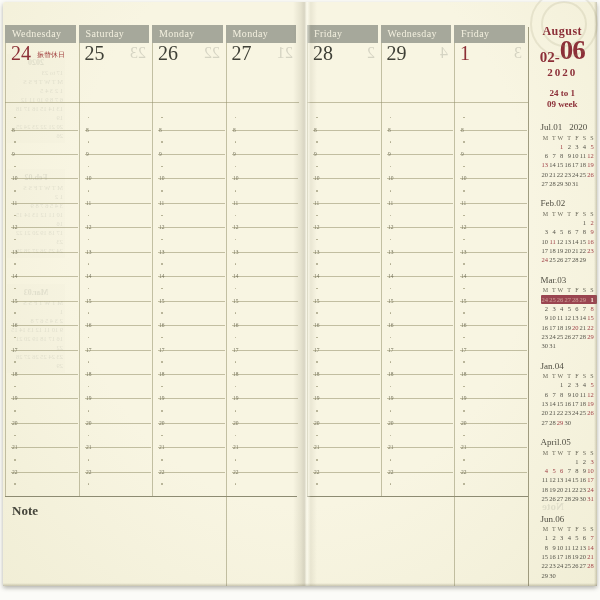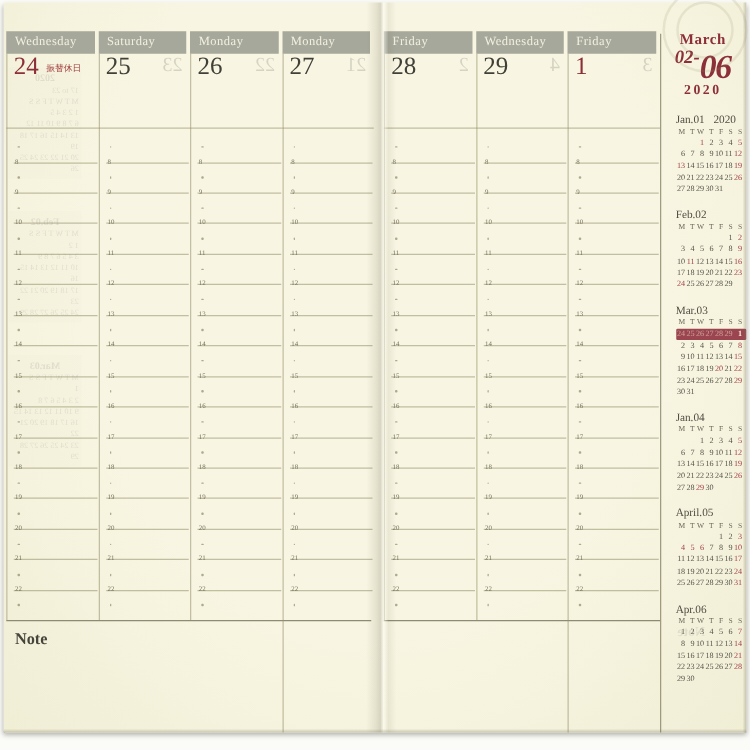--- a/index.html
+++ b/index.html
@@ -29,21 +29,21 @@
   .gdot{position:absolute;left:9px;width:1.5px;height:1.5px;border-radius:50%;
     background:rgba(125,120,85,.6);}
   .vsep{position:absolute;width:0;border-left:1px solid rgba(150,146,110,.55);}
   .vsep.strong{border-left:1px solid rgba(130,126,95,.75);}
   
   .note-area{position:absolute;top:494px;height:90px;border-top:1.5px solid #8d8b72;box-sizing:border-box;}
   .note-label{position:absolute;left:7px;top:6px;font-weight:bold;font-size:13px;color:#45453b;}
   
   #sidebar{position:absolute;left:220.5px;top:0;width:69.5px;height:584px;color:#8c2f38;}
   .sb-march{margin-top:22px;height:14px;text-align:center;font-weight:bold;font-size:12px;letter-spacing:.5px;}
-  .sb-0203{height:28px;display:flex;align-items:flex-start;justify-content:center;font-weight:bold;font-style:italic;}
+  .sb-0203{height:28px;display:flex;align-items:flex-end;justify-content:center;font-weight:bold;}
   .sb-0203 .sm{font-size:15px;}
   .sb-0203 .lg{font-size:27px;letter-spacing:-1px;}
   .sb-year{height:12px;text-align:center;font-weight:bold;font-size:11px;letter-spacing:2px;}
   .sb-range{margin-top:10px;height:22px;text-align:center;font-weight:bold;font-size:9px;line-height:11px;}
   #sb-months{margin-top:12px;}
   .mcal{margin:0 0 10px 13px;}
   .mc-title{height:11px;font-size:9px;color:#514f44;}
   .mc-title .yr{margin-left:7px;}
   .mc-row{display:grid;grid-template-columns:repeat(7,7.6px);height:9.3px;align-items:center;}
   .mc-row.wd{height:9px;}
@@ -333,29 +333,33 @@
       <div class="vsep" style="left: 75.5px; top: 41px; height: 453px;"></div>
       <div class="vsep" style="left: 149px; top: 41px; height: 453px;"></div>
       <div class="vsep" style="left: 222.5px; top: 41px; height: 543px;"></div>
     </div>
 
   <div class="page" id="pageR">
     <div class="note-area" style="left:0;width:220.5px;"></div>
     <div id="sidebar">
       <div class="emblem" style="left:2px;top:-12px;width:64px;height:64px;"></div>
       <div class="emblem" style="left:13px;top:-1px;width:42px;height:42px;"></div>
-      <div class="sb-march">March</div>
+      <div class="sb-march">August</div>
       <div class="sb-0203">
         <span class="sm">02-</span>
           <span class="lg">06</span>
       </div>
       <div class="sb-year">2020</div>
+      <div class="sb-range">
+        <div>24 to 1</div>
+        <div>09 week</div>
+      </div>
       <div id="sb-months">
           <div class="mcal">
-            <div class="mc-title"><span>Jan.01</span><span class="yr">2020</span></div>
+            <div class="mc-title"><span>Jul.01</span><span class="yr">2020</span></div>
             <div class="mc-row wd">
               <span class="mc-c wdl">M</span>
               <span class="mc-c wdl">T</span>
               <span class="mc-c wdl">W</span>
               <span class="mc-c wdl">T</span>
               <span class="mc-c wdl">F</span>
               <span class="mc-c wdl">S</span>
               <span class="mc-c wdl">S</span>
             </div>
             <div class="mc-row">
@@ -635,21 +639,21 @@
               <span class="mc-c">25</span>
               <span class="mc-c">26</span>
               <span class="mc-c">27</span>
               <span class="mc-c">28</span>
               <span class="mc-c">29</span>
               <span class="mc-c">30</span>
               <span class="mc-c r">31</span>
             </div>
           </div>
           <div class="mcal">
-            <div class="mc-title"><span>Apr.06</span></div>
+            <div class="mc-title"><span>Jun.06</span></div>
             <div class="mc-row wd">
               <span class="mc-c wdl">M</span>
               <span class="mc-c wdl">T</span>
               <span class="mc-c wdl">W</span>
               <span class="mc-c wdl">T</span>
               <span class="mc-c wdl">F</span>
               <span class="mc-c wdl">S</span>
               <span class="mc-c wdl">S</span>
             </div>
             <div class="mc-row">

